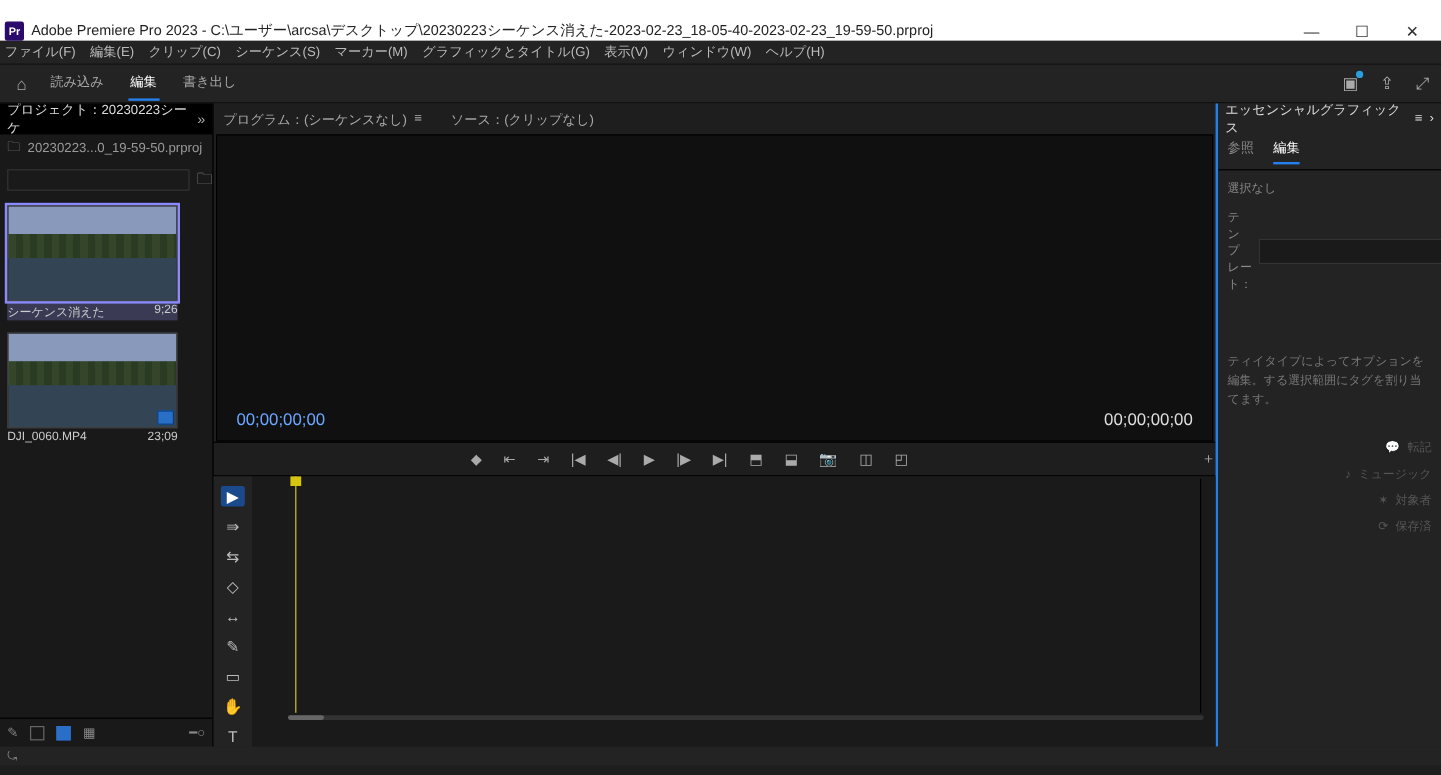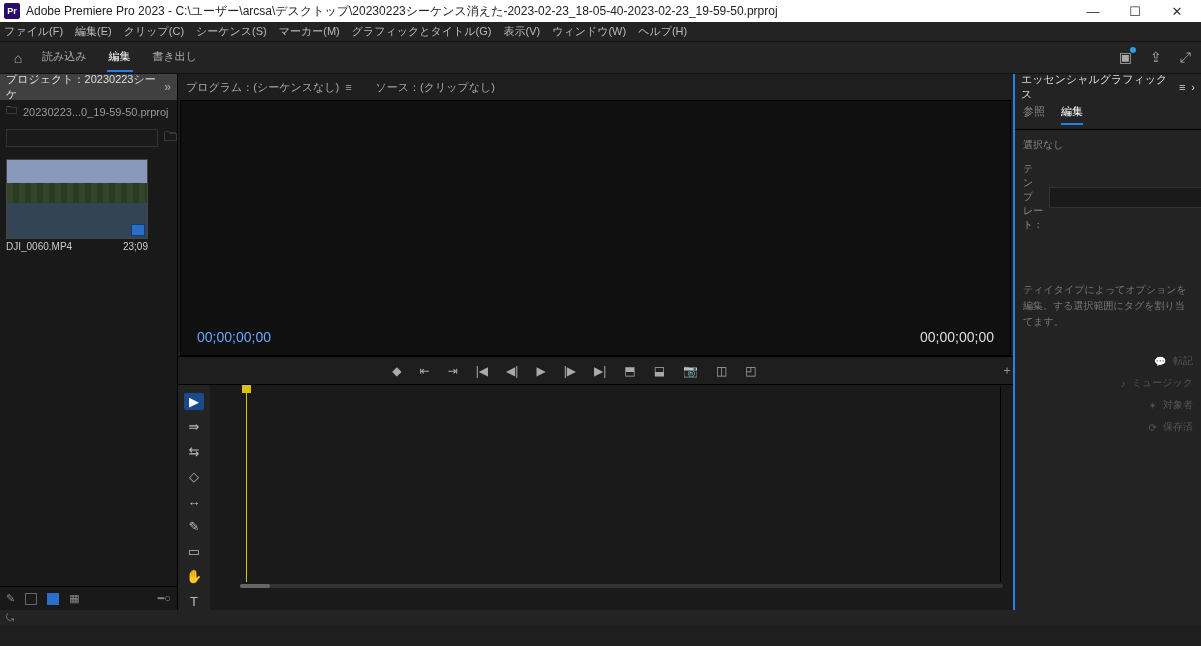--- a/index.html
+++ b/index.html
@@ -1,19 +1,19 @@
 <!DOCTYPE html>
 <html><head>
 <meta charset="utf-8">
 <style>
 * { margin: 0; padding: 0; box-sizing: border-box; font-family: "Meiryo", sans-serif; }
 body { background: #1e1e1e; color: #ccc; width: 1201px; height: 646px; overflow: hidden; font-size: 11px; }
 
 
-.titlebar { height: 22px; background: #fff; display: flex; align-items: center; padding: 0 4px; color: #222; }
+.titlebar { height: 34px; background: #fff; display: flex; align-items: flex-end; padding: 0 4px; color: #222; }
 .titlebar .app-icon { width: 16px; height: 16px; background: #2a0a6b; border-radius: 2px; margin-right: 6px; display:flex;align-items:center;justify-content:center;color:#fff;font-size:9px;font-weight:bold;}
 .titlebar .title { flex: 1; font-size: 12px; white-space: nowrap; overflow: hidden; }
 .titlebar .winbtns { display: flex; gap: 18px; padding-right: 8px; }
 .titlebar .winbtn { width: 24px; text-align: center; font-size: 13px; color:#333; }
 
 
 .menubar { height: 20px; background: #232323; display: flex; align-items: center; padding: 0 4px; gap: 12px; font-size: 11px; color: #bbb; border-bottom:1px solid #111;}
 .menubar span { cursor: default; }
 
 
@@ -27,21 +27,21 @@
 .right-icons .badge-icon{position:relative;}
 .right-icons .badge-icon::after{content:"";position:absolute;top:-2px;right:-4px;width:6px;height:6px;border-radius:50%;background:#2a9fe0;}
 
 
 .main { display: flex; height: 536px; }
 .col-left { width: 178px; background: #191919; border-right:1px solid #000; display:flex; flex-direction:column; }
 .col-mid  { flex:1; display:flex; flex-direction:column; }
 .col-right{ width: 188px; background:#232323; border-left:2px solid #2680eb; display:flex; flex-direction:column;}
 
 
-.panel-hdr { height: 26px; display:flex; align-items:center; padding:0 6px; background:#404040; color:#ddd; gap:6px;}
+.panel-hdr { height: 26px; display:flex; align-items:center; padding:0 6px; background:#000000; color:#ddd; gap:6px;}
 .panel-hdr .chev { margin-left:auto; font-size:12px;color:#aaa;}
 .bin-row { display:flex; align-items:center; gap:6px; padding:2px 6px; color:#999;}
 .bin-row .folder{color:#888;}
 .find-row { display:flex; align-items:center; gap:6px; padding:4px 6px; }
 .find-row input { flex:1; background:#1a1a1a; border:1px solid #333; color:#ccc; padding:2px 4px; font-size:11px;}
 .find-row .newbin { color:#888; font-size:13px;}
 
 .thumbs { padding:6px; display:flex; flex-direction:column; gap:10px; }
 .clip { width:142px; }
 .clip .thumb { width:142px; height:80px; background: linear-gradient(#89b 0 35%, #678 35% 55%, #345 55% 100%); border:1px solid #444; position:relative;}
@@ -144,20 +144,29 @@
     <div class="bin-row">
       <span class="folder">🗀</span>
       <span>20230223...0_19-59-50.prproj</span>
     </div>
     <div class="find-row">
       <input placeholder="" style="">
       <span class="newbin">🗀</span>
     </div>
 
     <div class="thumbs">
+      <div class="clip sel">
+        <div class="thumb">
+            <div class="tree"></div>
+          </div>
+        <div class="label">
+          <span>シーケンス消えた</span>
+          <span>9;26</span>
+        </div>
+      </div>
       <div class="clip">
         <div class="thumb">
             <div class="tree"></div>
             <div class="badge"></div>
           </div>
         <div class="label">
           <span>DJI_0060.MP4</span>
           <span>23;09</span>
         </div>
       </div>

